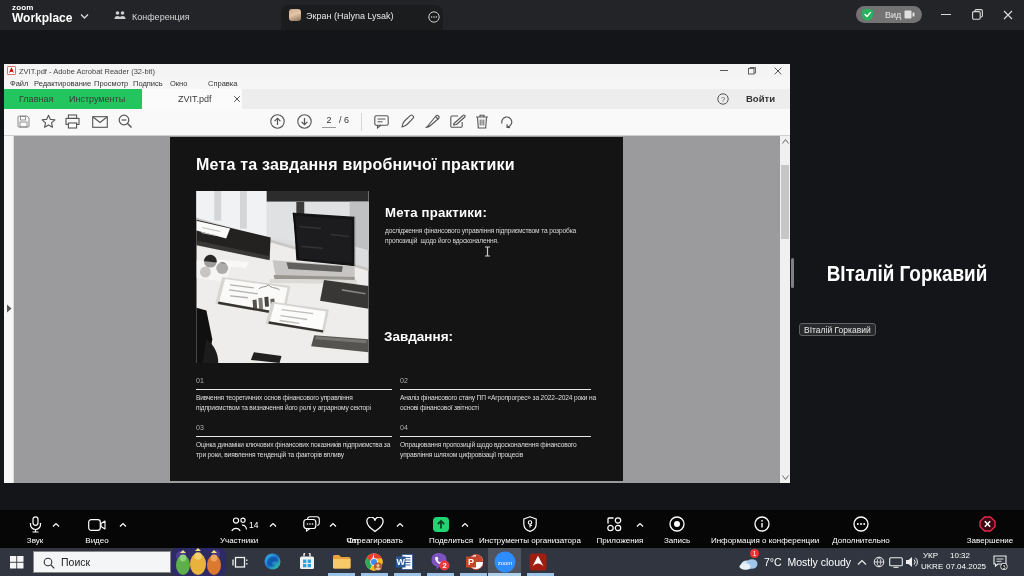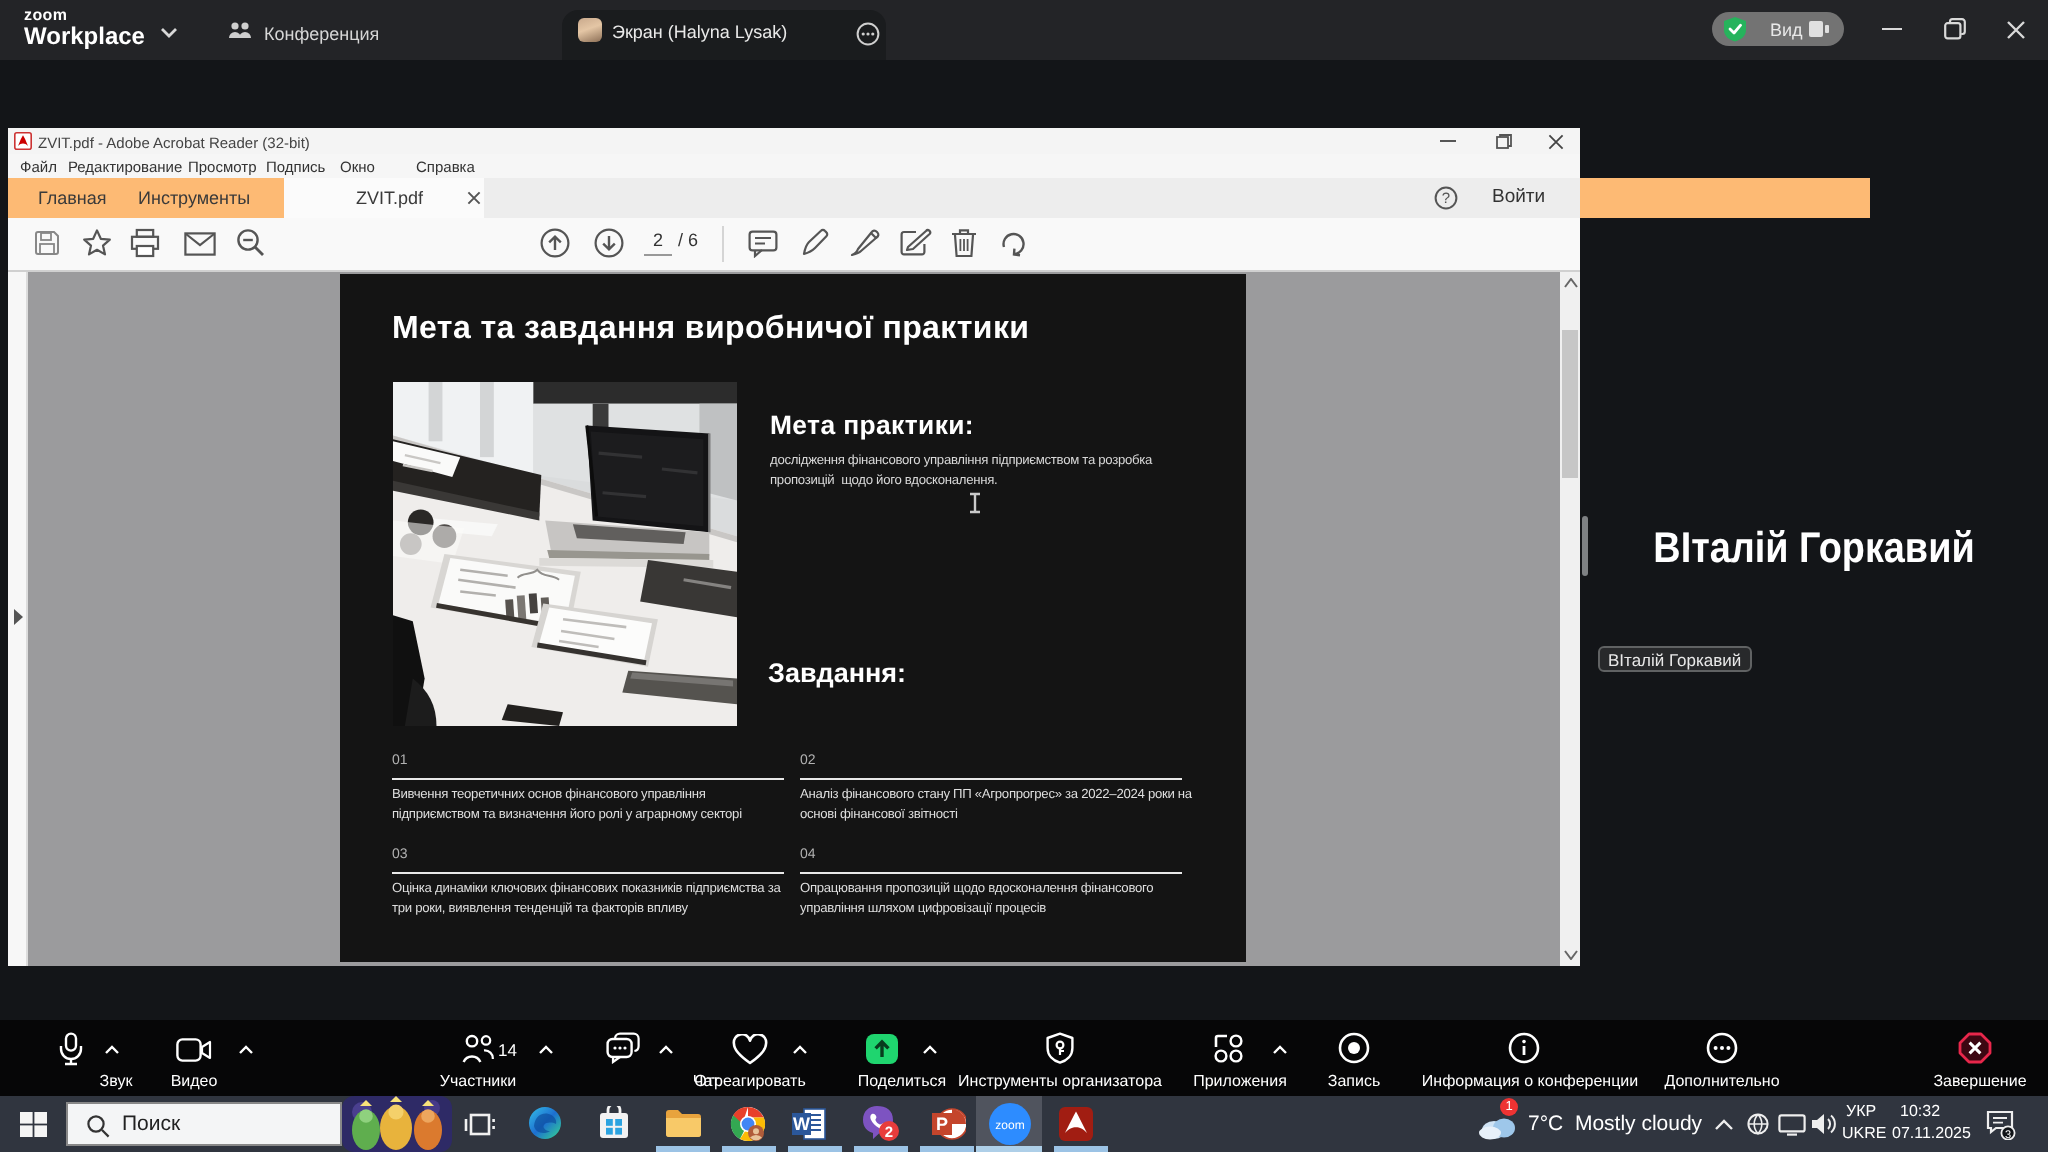--- a/index.html
+++ b/index.html
@@ -9,21 +9,21 @@
   .abs { position:absolute; }
 
   
   #topbar { left:0; top:0; width:1024px; height:30px; background:#232427; }
   #stage { left:0; top:30px; width:1024px; height:480px; background:#131518; }
 
   
   #acb { left:4px; top:64px; width:786px; height:419px; background:#f5f5f5; }
   #acb-title { left:0; top:0; width:786px; height:13px; background:#f4f4f4; }
   #acb-menu { left:0; top:13px; width:786px; height:12px; background:#f6f6f6; }
-  #acb-tabs { left:0; top:25px; width:931px; height:20px; background:#fdba74; }
+  #acb-tabs { left:0; top:25px; width:786px; height:20px; background:#22c55e; }
   #acb-tools { left:0; top:45px; width:786px; height:27px; background:#f9f9f9; border-bottom:1px solid #d0d0d0; }
   #acb-content { left:0; top:72px; width:786px; height:347px; background:#9b9b9d; }
   #acb-leftpane { left:0; top:0; width:10px; height:347px; background:#f7f7f7; border-right:1px solid #dcdcdc;}
   #acb-scroll { left:776px; top:0; width:10px; height:347px; background:#f0f0f0; }
   #acb-thumb { left:777px; top:29px; width:8px; height:74px; background:#c6c6c6; }
 
   
   #slide { left:166px; top:1px; width:453px; height:344px; background:#141414; overflow:hidden; }
 
   
@@ -123,21 +123,21 @@
       <div class="abs" style="left:138px; top:0; width:100px; height:20px; background:#fbfbfb;"></div>
       <div class="abs" style="left:238px; top:0; width:548px; height:20px; background:#ededed;"></div>
       <div class="txt" style="left:174px; top:5px; color:#3a3a3a; font-size:9px;">ZVIT.pdf</div>
       <svg class="abs" style="left:229px; top:6px;" width="8" height="8" viewBox="0 0 8 8">
           <path d="M1.2 1.2 L6.8 6.8 M6.8 1.2 L1.2 6.8" stroke="#555" stroke-width="1"></path>
         </svg>
       <svg class="abs" style="left:713px; top:4px;" width="12" height="12" viewBox="0 0 12 12">
           <circle cx="6" cy="6" r="5.2" stroke="#555" stroke-width="1" fill="none"></circle>
           <text x="6" y="8.6" font-size="7.5" text-anchor="middle" fill="#555" font-family="Liberation Sans">?</text>
         </svg>
-      <div class="txt" style="left:742px; top:4px; color:#333; font-size:9.5px; font-weight:normal;">Войти</div>
+      <div class="txt" style="left:742px; top:4px; color:#333; font-size:9.5px; font-weight:bold;">Войти</div>
     </div>
     <div id="acb-tools" class="abs">
 
       <svg class="abs" style="left:13px; top:6px;" width="13" height="13" viewBox="0 0 13 13">
           <path d="M1 2 A1 1 0 0 1 2 1 H10 L12 3 V11 A1 1 0 0 1 11 12 H2 A1 1 0 0 1 1 11 Z" fill="none" stroke="#888" stroke-width="1"></path>
           <rect x="3.5" y="1.5" width="5" height="3.5" fill="none" stroke="#888" stroke-width="0.9"></rect>
           <rect x="3" y="7" width="7" height="5" fill="none" stroke="#888" stroke-width="0.9"></rect>
         </svg>
 
       <svg class="abs" style="left:37px; top:5px;" width="15" height="15" viewBox="0 0 15 15">
@@ -312,21 +312,21 @@
   <div id="zbar" class="abs">
 
     <svg class="abs" style="left:28px; top:6px;" width="15" height="17" viewBox="0 0 15 17">
         <rect x="5" y="0.8" width="5" height="8.5" rx="2.5" fill="none" stroke="#fff" stroke-width="1.2"></rect>
         <path d="M2.5 7 V8.5 A5 5 0 0 0 12.5 8.5 V7" fill="none" stroke="#fff" stroke-width="1.2"></path>
         <path d="M7.5 13.5 V16 M4.5 16 H10.5" stroke="#fff" stroke-width="1.2"></path>
       </svg>
     <svg class="chev" style="left:52px;" viewBox="0 0 8 8">
         <path d="M1 5.5 L4 2.5 L7 5.5" stroke="#fff" stroke-width="1.2" fill="none"></path>
       </svg>
-    <div class="zlabel" style="left:35px;margin-left:23px;">Звук</div>
+    <div class="zlabel" style="left:35px;">Звук</div>
 
     <svg class="abs" style="left:88px; top:9px;" width="18" height="12" viewBox="0 0 18 12">
         <rect x="0.7" y="0.7" width="11.6" height="10.6" rx="2.5" fill="none" stroke="#fff" stroke-width="1.2"></rect>
         <path d="M13 4.5 L17 2 V10 L13 7.5 Z" fill="none" stroke="#fff" stroke-width="1.1" stroke-linejoin="round"></path>
       </svg>
     <svg class="chev" style="left:119px;" viewBox="0 0 8 8">
         <path d="M1 5.5 L4 2.5 L7 5.5" stroke="#fff" stroke-width="1.2" fill="none"></path>
       </svg>
     <div class="zlabel" style="left:97px;">Видео</div>
 
@@ -552,21 +552,21 @@
         <rect x="0.7" y="0.7" width="12.6" height="8" rx="1" fill="none" stroke="#eee" stroke-width="1.1"></rect>
         <path d="M4.5 10.3 H9.5" stroke="#eee" stroke-width="1.1"></path>
       </svg>
     <svg class="abs" style="left:905px; top:8px;" width="13" height="12" viewBox="0 0 13 12">
         <path d="M1 4 H3.5 L7 1 V11 L3.5 8 H1 Z" fill="#eee"></path>
         <path d="M9 3.5 A3.5 3.5 0 0 1 9 8.5 M10.5 1.8 A5.5 5.5 0 0 1 10.5 10.2" fill="none" stroke="#eee" stroke-width="1"></path>
       </svg>
     <div class="txt" style="left:923px; top:3px; color:#fff; font-size:8px;">УКР</div>
     <div class="txt" style="left:921px; top:14px; color:#fff; font-size:8px;">UKRE</div>
     <div class="txt" style="left:950px; top:3px; color:#fff; font-size:8px;">10:32</div>
-    <div class="txt" style="left:946px; top:14px; color:#fff; font-size:8px;">07.11.2025</div>
+    <div class="txt" style="left:946px; top:14px; color:#fff; font-size:8px;">07.04.2025</div>
     <svg class="abs" style="left:993px; top:7px;" width="15" height="15" viewBox="0 0 15 15">
         <path d="M1 1 H13 V9 H5 L2.5 11 V9 H1 Z" fill="none" stroke="#eee" stroke-width="1.1"></path>
         <path d="M3.5 4 H10.5 M3.5 6.3 H8.5" stroke="#eee" stroke-width="0.9"></path>
         <circle cx="11" cy="11.5" r="3.3" fill="#0f1216" stroke="#eee" stroke-width="0.9"></circle>
         <text x="11" y="13.8" font-size="5.5" fill="#fff" text-anchor="middle" font-family="Liberation Sans">3</text>
       </svg>
   </div>
 </div>
 
 </body></html>

